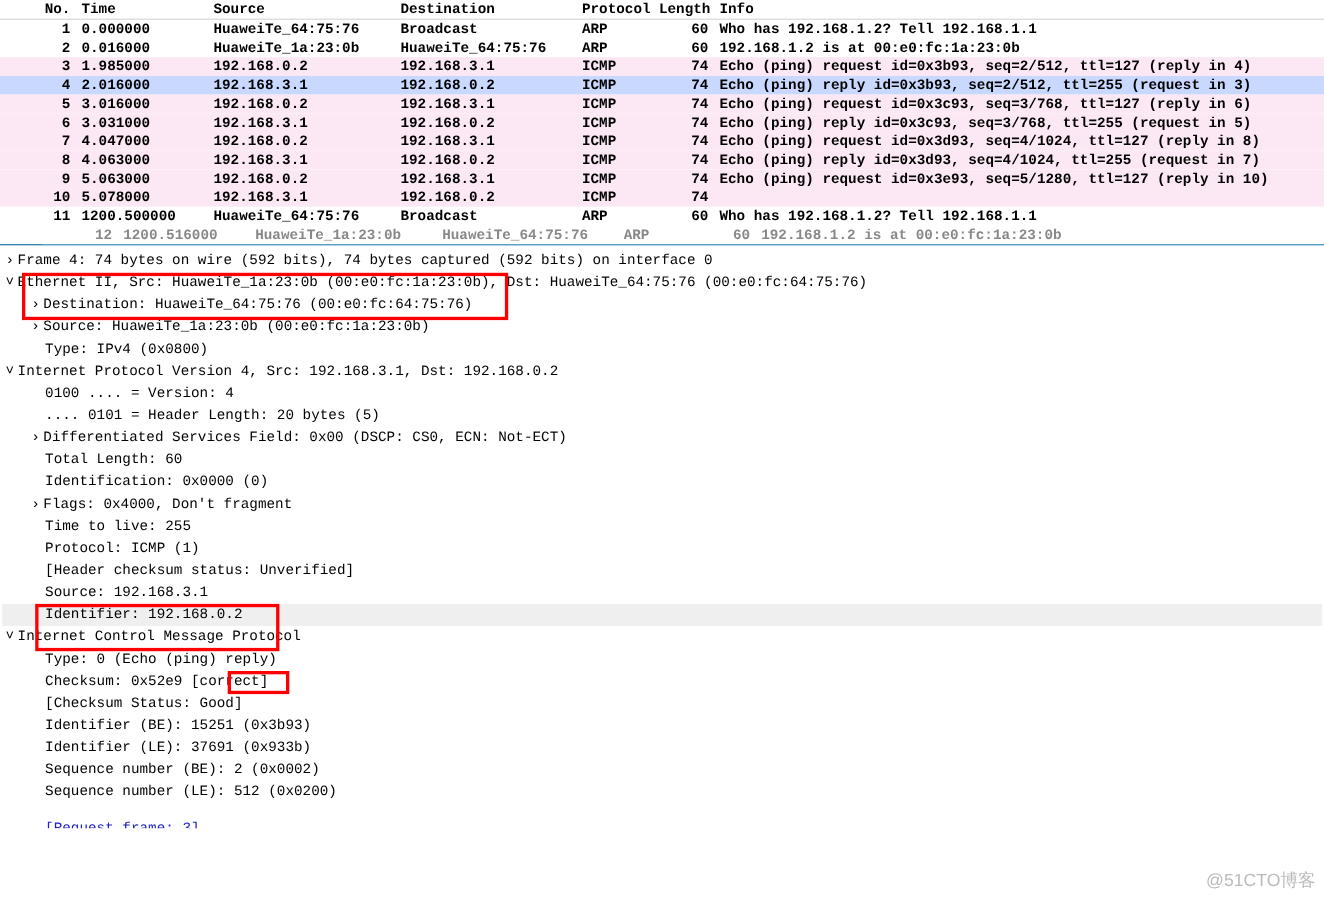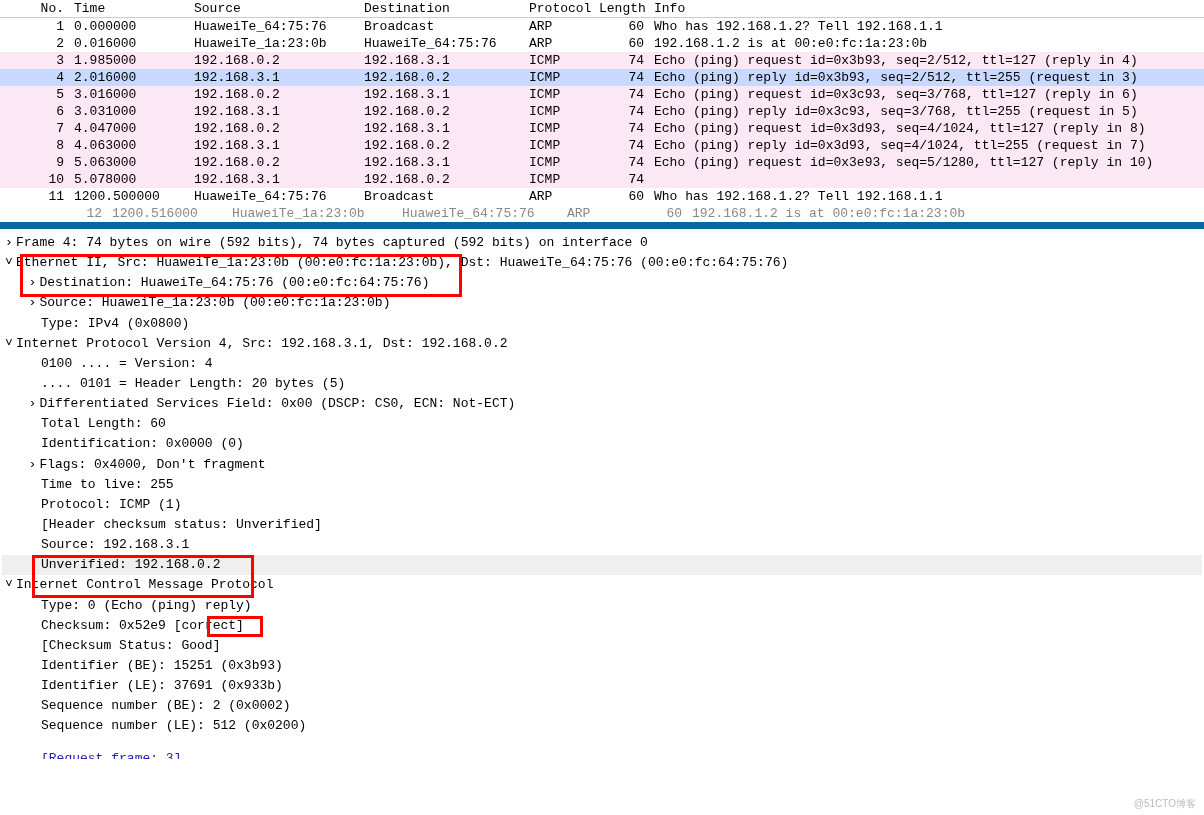--- a/index.html
+++ b/index.html
@@ -9,21 +9,22 @@
   background: #fff;
   color: #000;
   width: 1204px;
   height: 815px;
   overflow: hidden;
   display: flex;
   flex-direction: column;
 }
 .packet-list {
   flex: 0 0 auto;
-  border-bottom: 7px solid #0369a1;
+  border-bottom: 1px solid #0369a1;
+  font-weight: bold;
 }
 .packet-header {
   display: flex;
   background: #fff;
   border-bottom: 1px solid #ccc;
 }
 .packet-header > div, .packet-row > div {
   padding: 1px 4px;
   white-space: nowrap;
   overflow: hidden;
@@ -60,21 +61,21 @@
   position: absolute;
   pointer-events: none;
 }
 
 .watermark {
   position: absolute;
   bottom: 4px;
   right: 8px;
   color: #bbb;
   font-family: Arial, sans-serif;
-  font-size: 10px;
+  font-size: 16px;
 }
 .cutoff { color: #888; margin-left: 38px; }
 </style>
 </head>
 <body>
 
 <div class="packet-list">
   <div class="packet-header">
     <div class="col-no">No.</div>
     <div class="col-time">Time</div>
@@ -207,21 +208,21 @@
   <span class="tree-line"><span class="indent">     </span><span>0100 .... = Version: 4</span></span>
   <span class="tree-line"><span class="indent">     </span><span>.... 0101 = Header Length: 20 bytes (5)</span></span>
   <span class="tree-line"><span class="indent">   </span><span class="toggle">›</span><span>Differentiated Services Field: 0x00 (DSCP: CS0, ECN: Not-ECT)</span></span>
   <span class="tree-line"><span class="indent">     </span><span>Total Length: 60</span></span>
   <span class="tree-line"><span class="indent">     </span><span>Identification: 0x0000 (0)</span></span>
   <span class="tree-line"><span class="indent">   </span><span class="toggle">›</span><span>Flags: 0x4000, Don't fragment</span></span>
   <span class="tree-line"><span class="indent">     </span><span>Time to live: 255</span></span>
   <span class="tree-line"><span class="indent">     </span><span>Protocol: ICMP (1)</span></span>
   <span class="tree-line"><span class="indent">     </span><span>[Header checksum status: Unverified]</span></span>
   <span class="tree-line"><span class="indent">     </span><span>Source: 192.168.3.1</span></span>
-  <span class="tree-line" style="background:#efefef;"><span class="indent">     </span><span>Unverified: 192.168.0.2</span></span>
+  <span class="tree-line" style="background:#efefef;"><span class="indent">     </span><span>Identifier: 192.168.0.2</span></span>
 
   <span class="tree-line"><span class="toggle">˅</span><span>Internet Control Message Protocol</span></span>
   <span class="tree-line"><span class="indent">     </span><span>Type: 0 (Echo (ping) </span><span>reply)</span></span>
   <span class="tree-line"><span class="indent">     </span><span>Checksum: 0x52e9 [correct]</span></span>
   <span class="tree-line"><span class="indent">     </span><span>[Checksum Status: Good]</span></span>
   <span class="tree-line"><span class="indent">     </span><span>Identifier (BE): 15251 (0x3b93)</span></span>
   <span class="tree-line"><span class="indent">     </span><span>Identifier (LE): 37691 (0x933b)</span></span>
   <span class="tree-line"><span class="indent">     </span><span>Sequence number (BE): 2 (0x0002)</span></span>
   <span class="tree-line"><span class="indent">     </span><span>Sequence number (LE): 512 (0x0200)</span></span>
   <span class="tree-line" style="color:#2020c0; overflow:hidden; height:10px;margin-top:12px;"><span class="indent">     </span><span>[Request frame: 3]</span></span>

